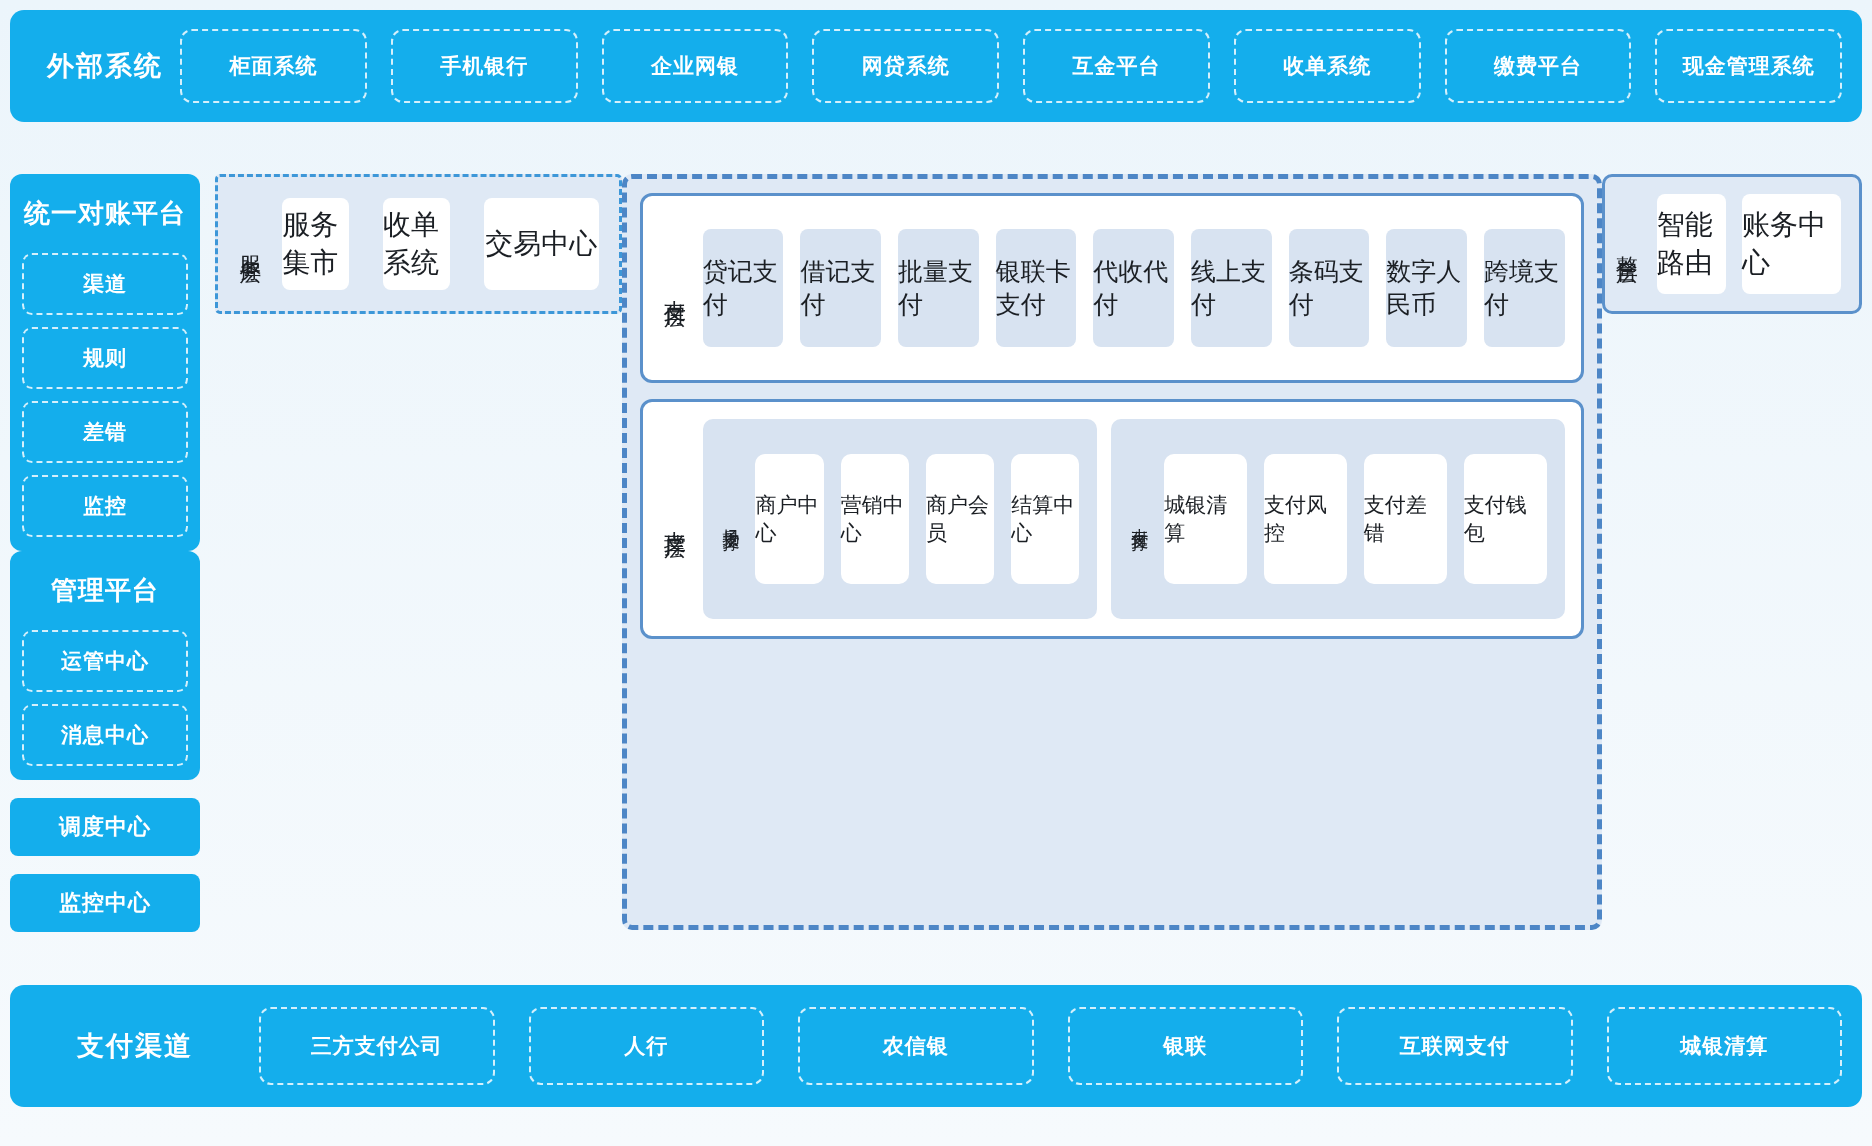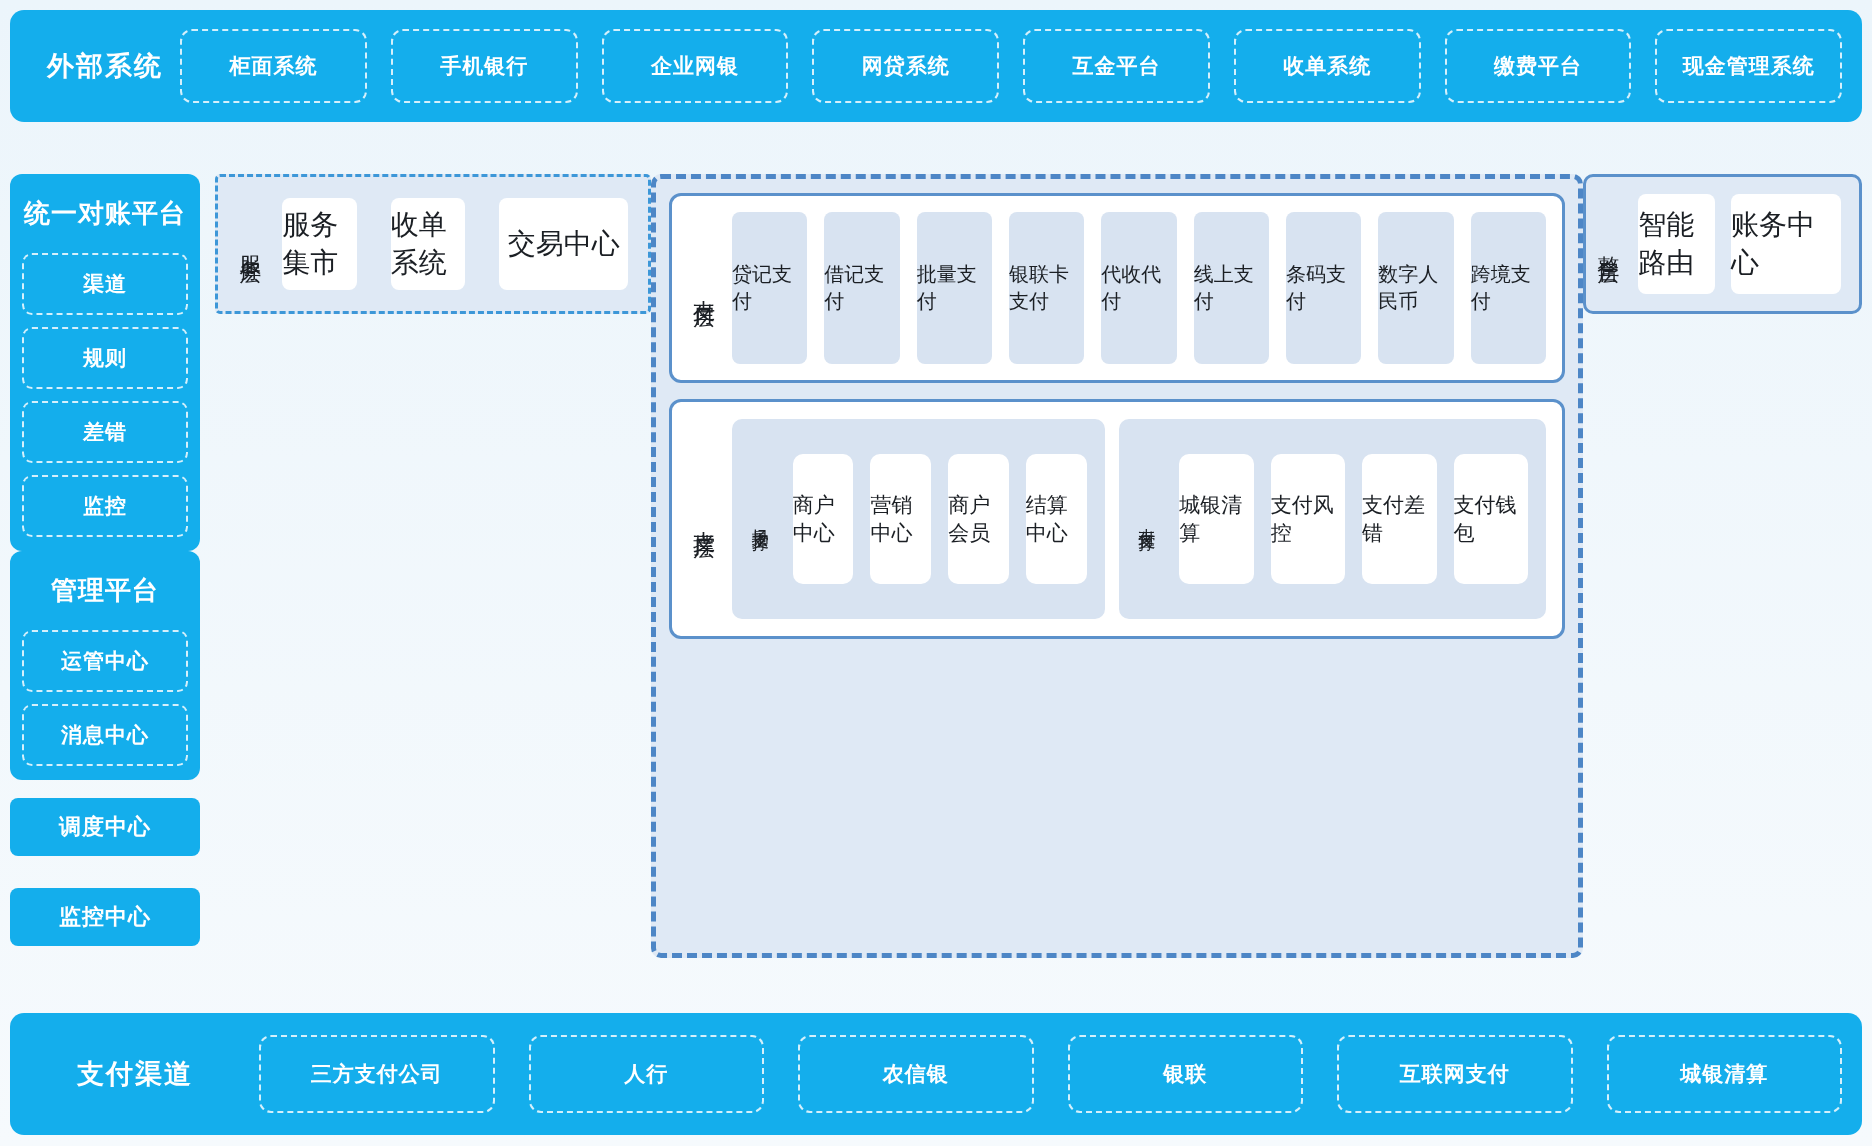--- a/index.html
+++ b/index.html
@@ -25,21 +25,21 @@
   .content { display:flex; margin-top:52px; }
 
   .sidebar { width:190px; flex:none; margin-right:15px; }
   .side-block { background:#14aeec; border-radius:12px; padding:6px 12px 14px; }
   .side-block-recon { }
   .side-block-mgmt  { margin-bottom:18px; }
   .side-title { color:#fff; font-weight:bold; font-size:26px; text-align:center; padding:16px 0 10px; letter-spacing:1px; }
   .side-item { height:62px; border:2px dashed rgba(255,255,255,.82); border-radius:10px; margin-top:12px;
                display:flex; align-items:center; justify-content:center;
                color:#fff; font-weight:bold; font-size:21px; letter-spacing:1px; }
-  .side-solo { background:#14aeec; border-radius:8px; height:58px; margin-bottom:32px;
+  .side-solo { background:#14aeec; border-radius:8px; height:58px; margin-bottom:18px;
                display:flex; align-items:center; justify-content:center;
                color:#fff; font-weight:bold; font-size:22px; letter-spacing:1px; }
 
   .main { flex:1; min-width:0; display:flex; flex-direction:row; }
 
   .vlabel { writing-mode:vertical-rl; text-orientation:upright; color:#1b1f24;
             font-size:22px; letter-spacing:4px; line-height:1.1; flex:none; }
   .white-box { background:#fff; border-radius:8px; display:flex; align-items:center; justify-content:center; color:#1b1f24; }
 
   
@@ -50,31 +50,31 @@
   .service-items > div { flex:1; height:92px; font-size:28px; }
   .service-items > div:nth-of-type(3) { flex:1.72; }
 
   
   .middle { border:5px dashed #4d86c6; border-radius:10px; background:#dfe9f5;
             padding:14px 13px; margin-bottom:20px; }
   .inner-box { background:#fff; border:3px solid #5b91cb; border-radius:12px; display:flex; align-items:center; }
   .payment-inner { height:190px; padding:0 16px 0 12px; margin-bottom:16px; }
   .payment-inner .vlabel { margin:0 16px 0 8px; }
   .pay-items { flex:1; display:flex; gap:17px; }
-  .pay-item { flex:1; height:152px; background:#d8e3f1; border-radius:8px;
-              display:flex; align-items:center; justify-content:center; font-size:20px; color:#1b1f24; }
+  .pay-item { flex:1; height:118px; background:#d8e3f1; border-radius:8px;
+              display:flex; align-items:center; justify-content:center; font-size:25px; color:#1b1f24; }
 
   .support-inner { height:240px; padding:0 16px 0 12px; }
   .support-inner > .vlabel { margin:0 16px 0 8px; }
   .groups { flex:1; display:flex; gap:14px; }
   .group { background:#d8e3f1; border-radius:10px; display:flex; align-items:center; padding:0 18px; height:200px; }
   .group-1 { flex:86; } .group-2 { flex:100; }
   .vlabel-sm { writing-mode:vertical-rl; text-orientation:upright; color:#1b1f24;
                font-size:17px; letter-spacing:2px; line-height:1.1; flex:none; margin-right:16px; }
-  .group-items { flex:1; display:flex; gap:17px;margin-left:8px; }
+  .group-items { flex:1; display:flex; gap:17px; }
   .group-items > div { flex:1; height:130px; font-size:21px; border-radius:10px; }
 
   
   .integration { height:140px; background:#dfe9f5; border:3px solid #5b91cb; border-radius:10px;
                  display:flex; align-items:center; padding:0 18px 0 2px; }
   .integration .vlabel { margin:0 18px 0 8px; }
   .int-items { flex:1; display:flex; gap:16px; }
   .int-items > div { height:100px; font-size:28px; }
   .int-box-1 { flex:70; } .int-box-2 { flex:100; }
 </style>

